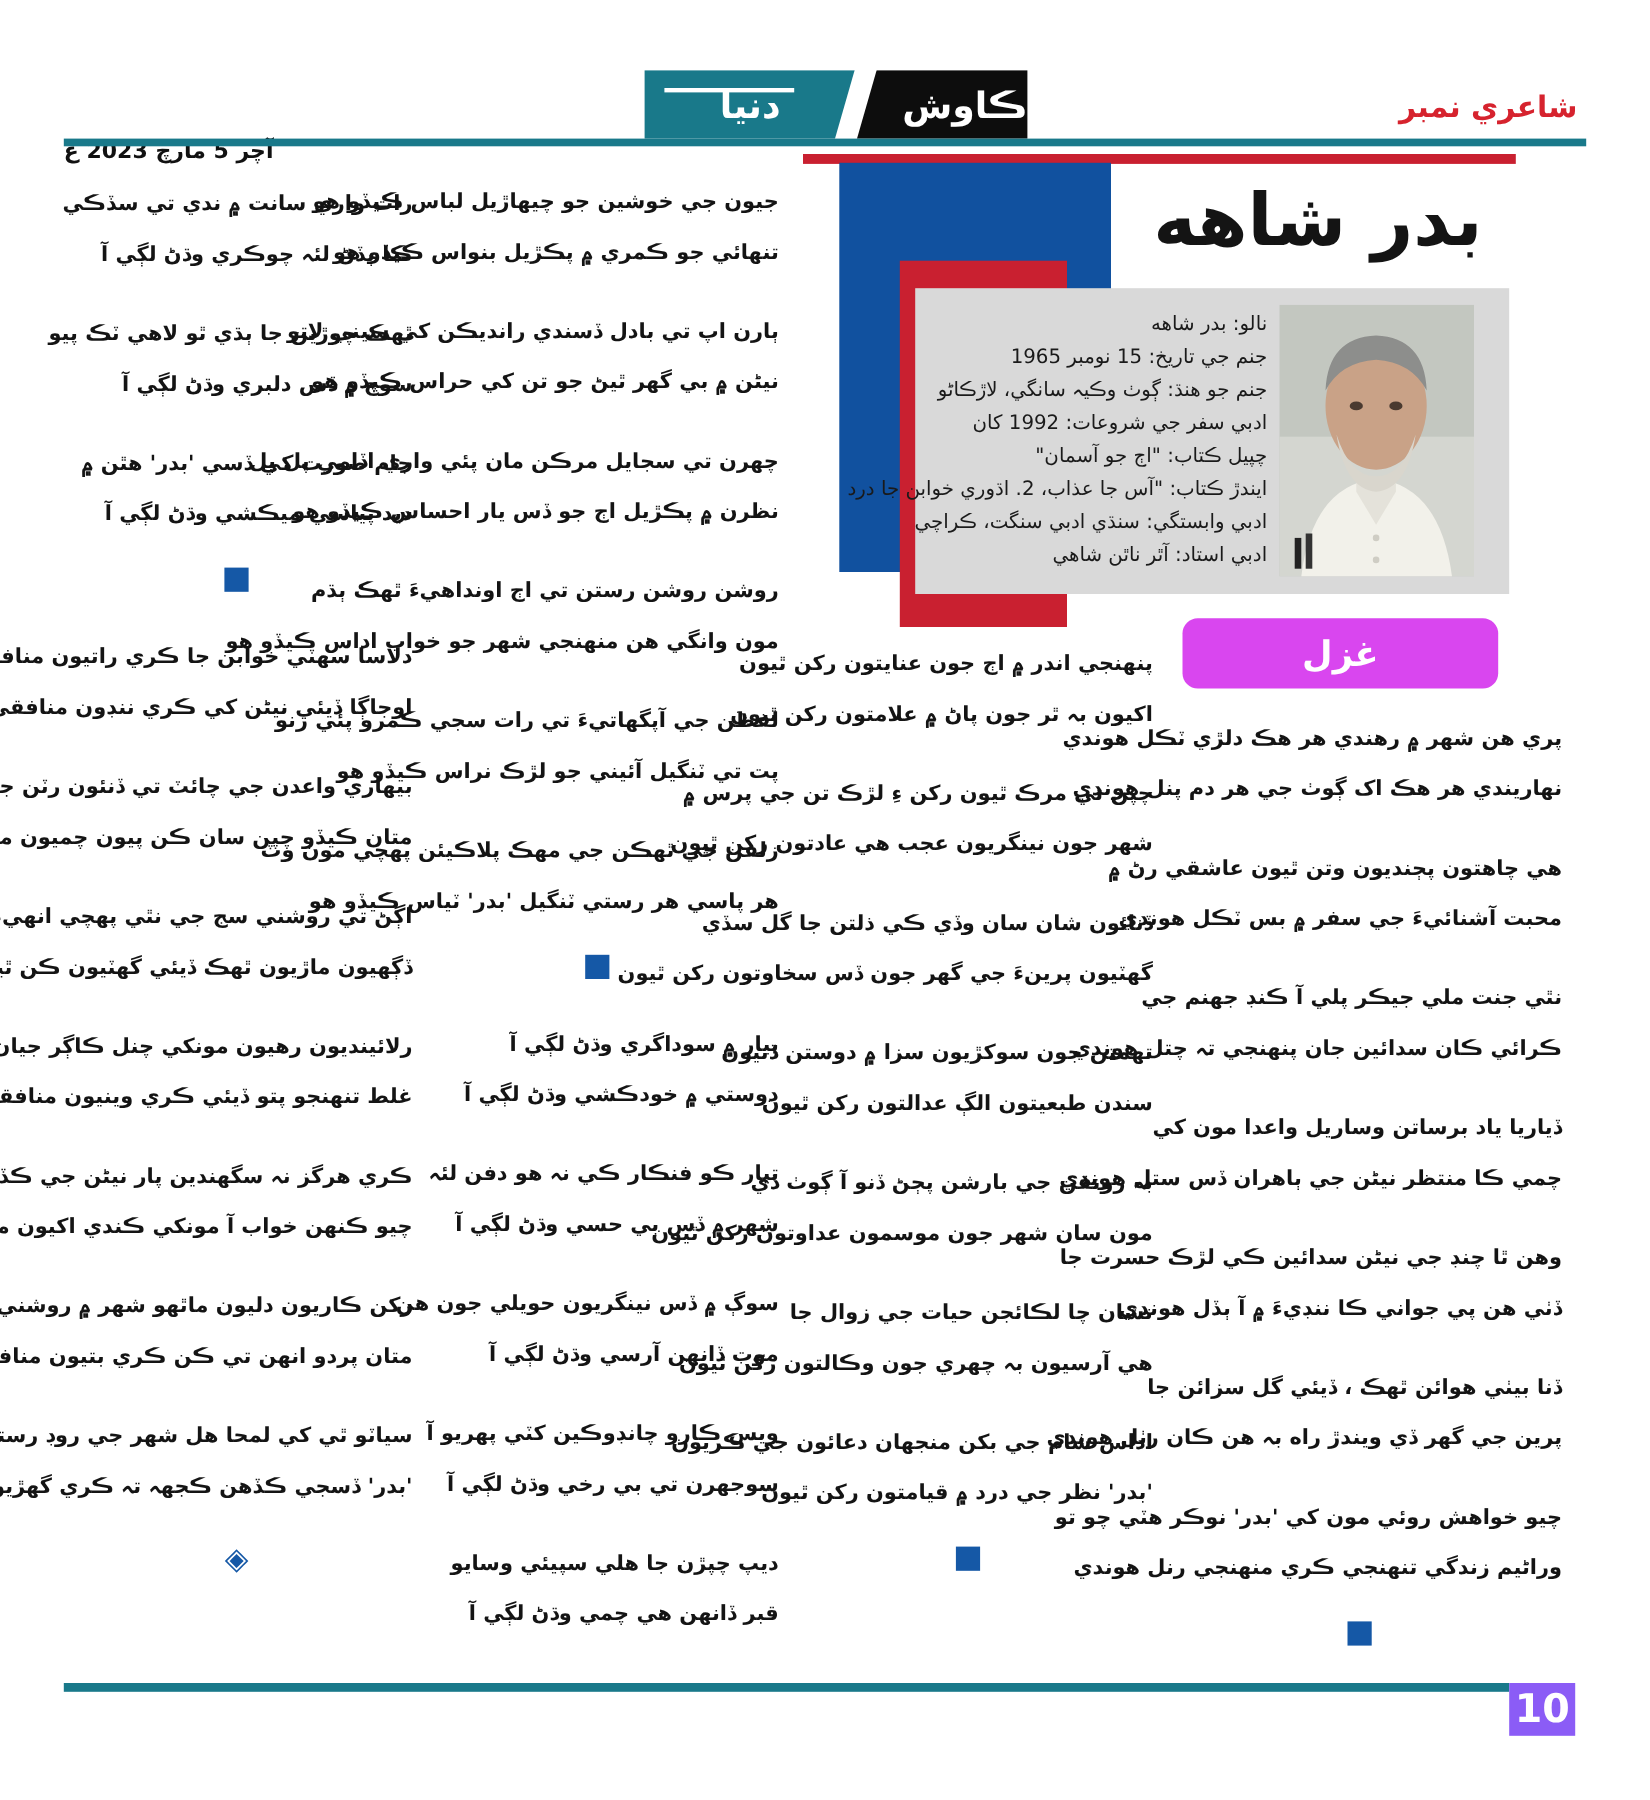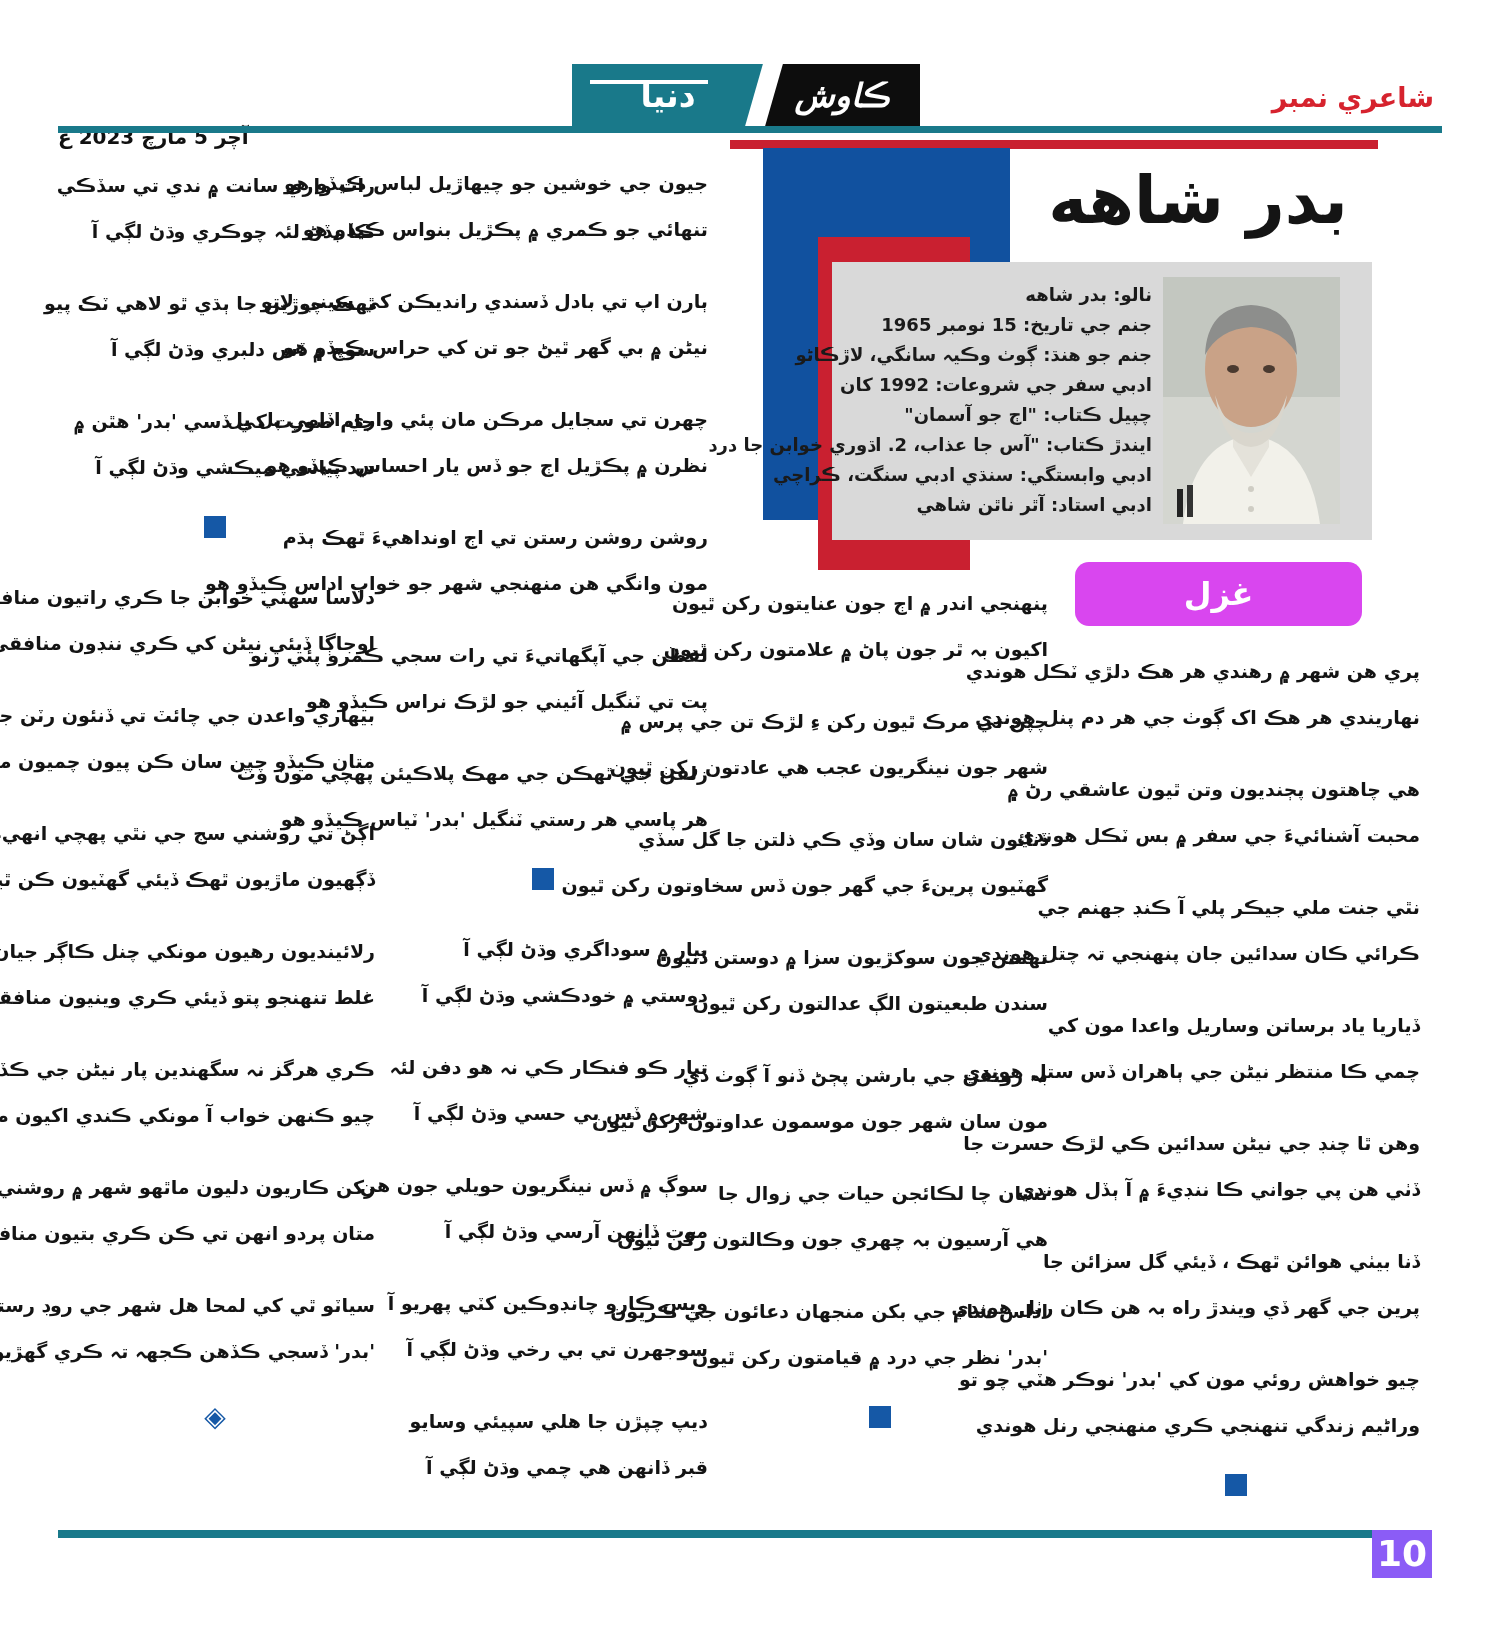--- a/index.html
+++ b/index.html
@@ -3,38 +3,38 @@
 <meta charset="utf-8">
 <style>
   html,body{margin:0;padding:0;width:1500px;height:1636px;background:#ffffff;overflow:hidden;
             font-family:"DejaVu Sans",sans-serif;}
   .abs{position:absolute;}
   #page{position:relative;width:1500px;height:1636px;background:#fff;}
 
   
   .edition{right:66px;top:82px;font-size:27px;font-weight:bold;color:#d6232e;direction:rtl;}
   .issue-date{left:58px;top:88px;font-size:20px;font-weight:bold;color:#111;direction:rtl;margin-top:37px;}
-  .masthead{left:572px;top:64px;width:348px;height:62px;}
+  .masthead{left:586px;top:64px;width:348px;height:62px;}
   .m-teal{position:absolute;left:0;top:0;width:192px;height:62px;background:#19798a;color:#fff;
           display:flex;align-items:center;justify-content:center;font-size:33px;font-weight:bold;direction:rtl;}
   .m-teal .kashida{position:absolute;left:18px;top:16px;width:118px;height:4px;background:#fff;}
   .m-black{position:absolute;left:192px;top:0;width:156px;height:62px;background:#0d0d0d;color:#fff;
-           display:flex;align-items:center;justify-content:center;font-size:33px;font-weight:bold;direction:rtl;font-style:italic;}
+           display:flex;align-items:center;justify-content:flex-start;font-size:33px;font-weight:bold;direction:rtl;}
   .m-slash{position:absolute;left:182px;top:-2px;width:20px;height:66px;background:#fff;transform:skewX(-16deg);}
   .rule-teal-top{left:58px;top:126px;width:1384px;height:7px;background:#19798a;}
 
   
   .rule-red-long{left:730px;top:140px;width:648px;height:9px;background:#c92030;}
   .block-blue{left:763px;top:148px;width:247px;height:372px;background:#11519f;}
   .block-red{left:818px;top:237px;width:152px;height:333px;background:#c92030;}
   .bio-box{left:832px;top:262px;width:540px;height:278px;background:#d9d9d9;}
   .poet-title{right:122px;top:162px;width:360px;text-align:center;font-size:66px;font-weight:bold;
               color:#141414;direction:rtl;letter-spacing:1px;}
   .bio-text{left:840px;top:280px;width:312px;direction:rtl;text-align:right;}
-  .bio-line{font-size:18px;line-height:30px;font-weight:bold;color:#1a1a1a;white-space:nowrap;}
+  .bio-line{font-size:18px;line-height:30px;font-weight:normal;color:#1a1a1a;white-space:nowrap;}
   .photo{left:1163px;top:277px;width:177px;height:247px;}
 
   
   .ghazal-box{left:1075px;top:562px;width:287px;height:64px;background:#d946ef;border-radius:14px;
               color:#fff;font-size:32px;font-weight:bold;display:flex;align-items:center;justify-content:center;direction:rtl;}
 
   
   .vcol{position:absolute;direction:rtl;}
   .col-right{left:1052px;top:648px;width:368px;}
   .col-midright{left:712px;top:580px;width:336px;}

